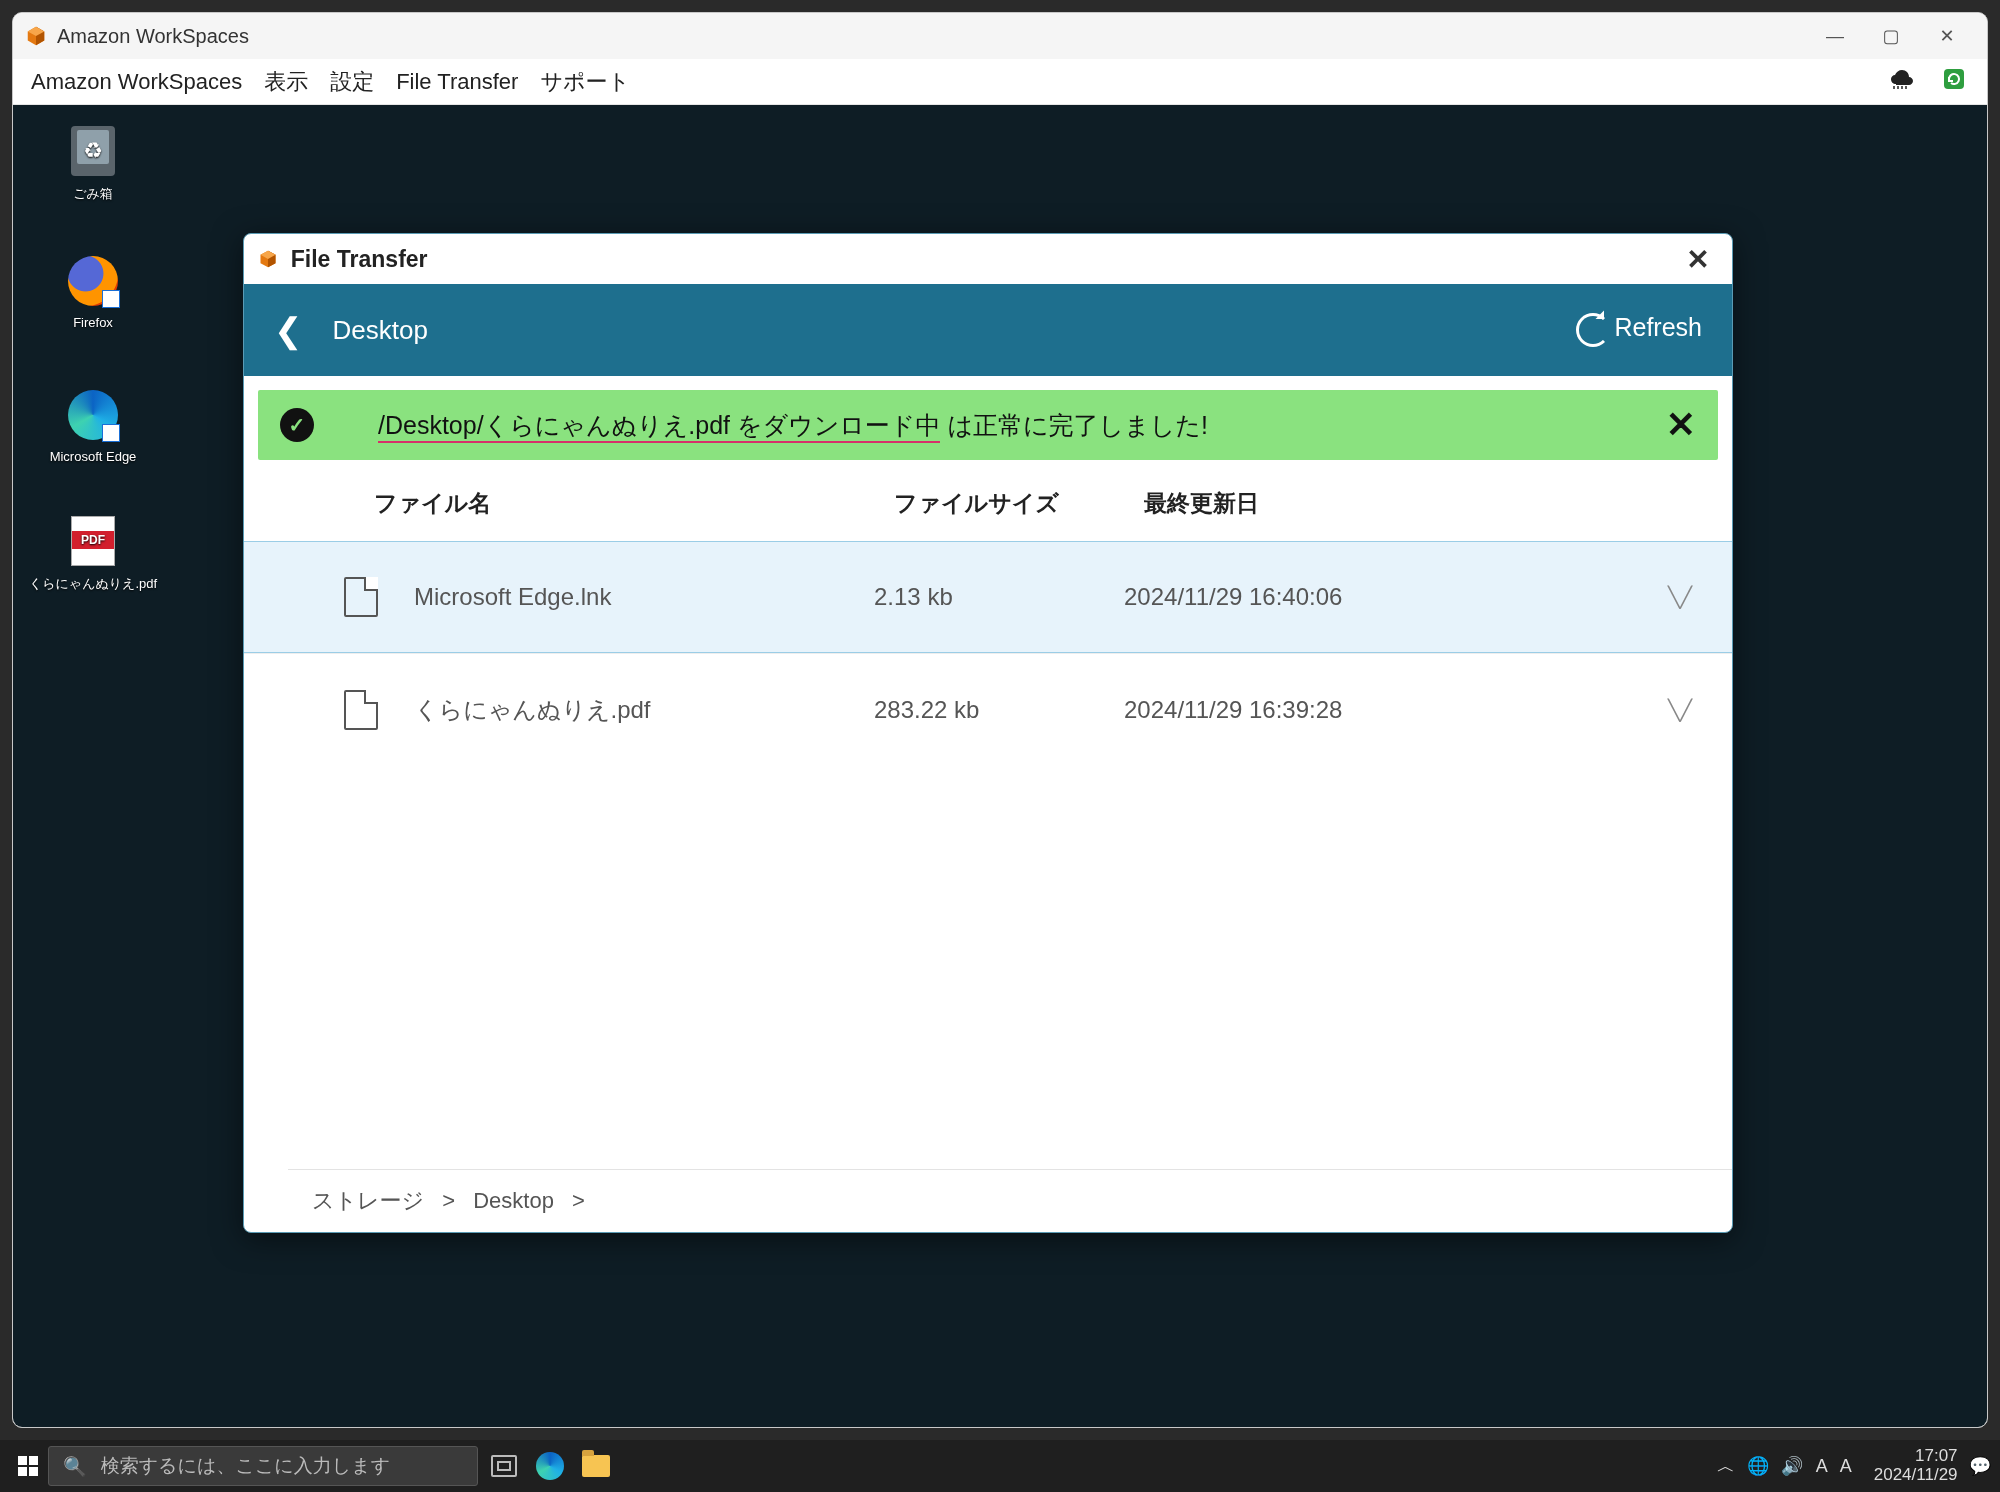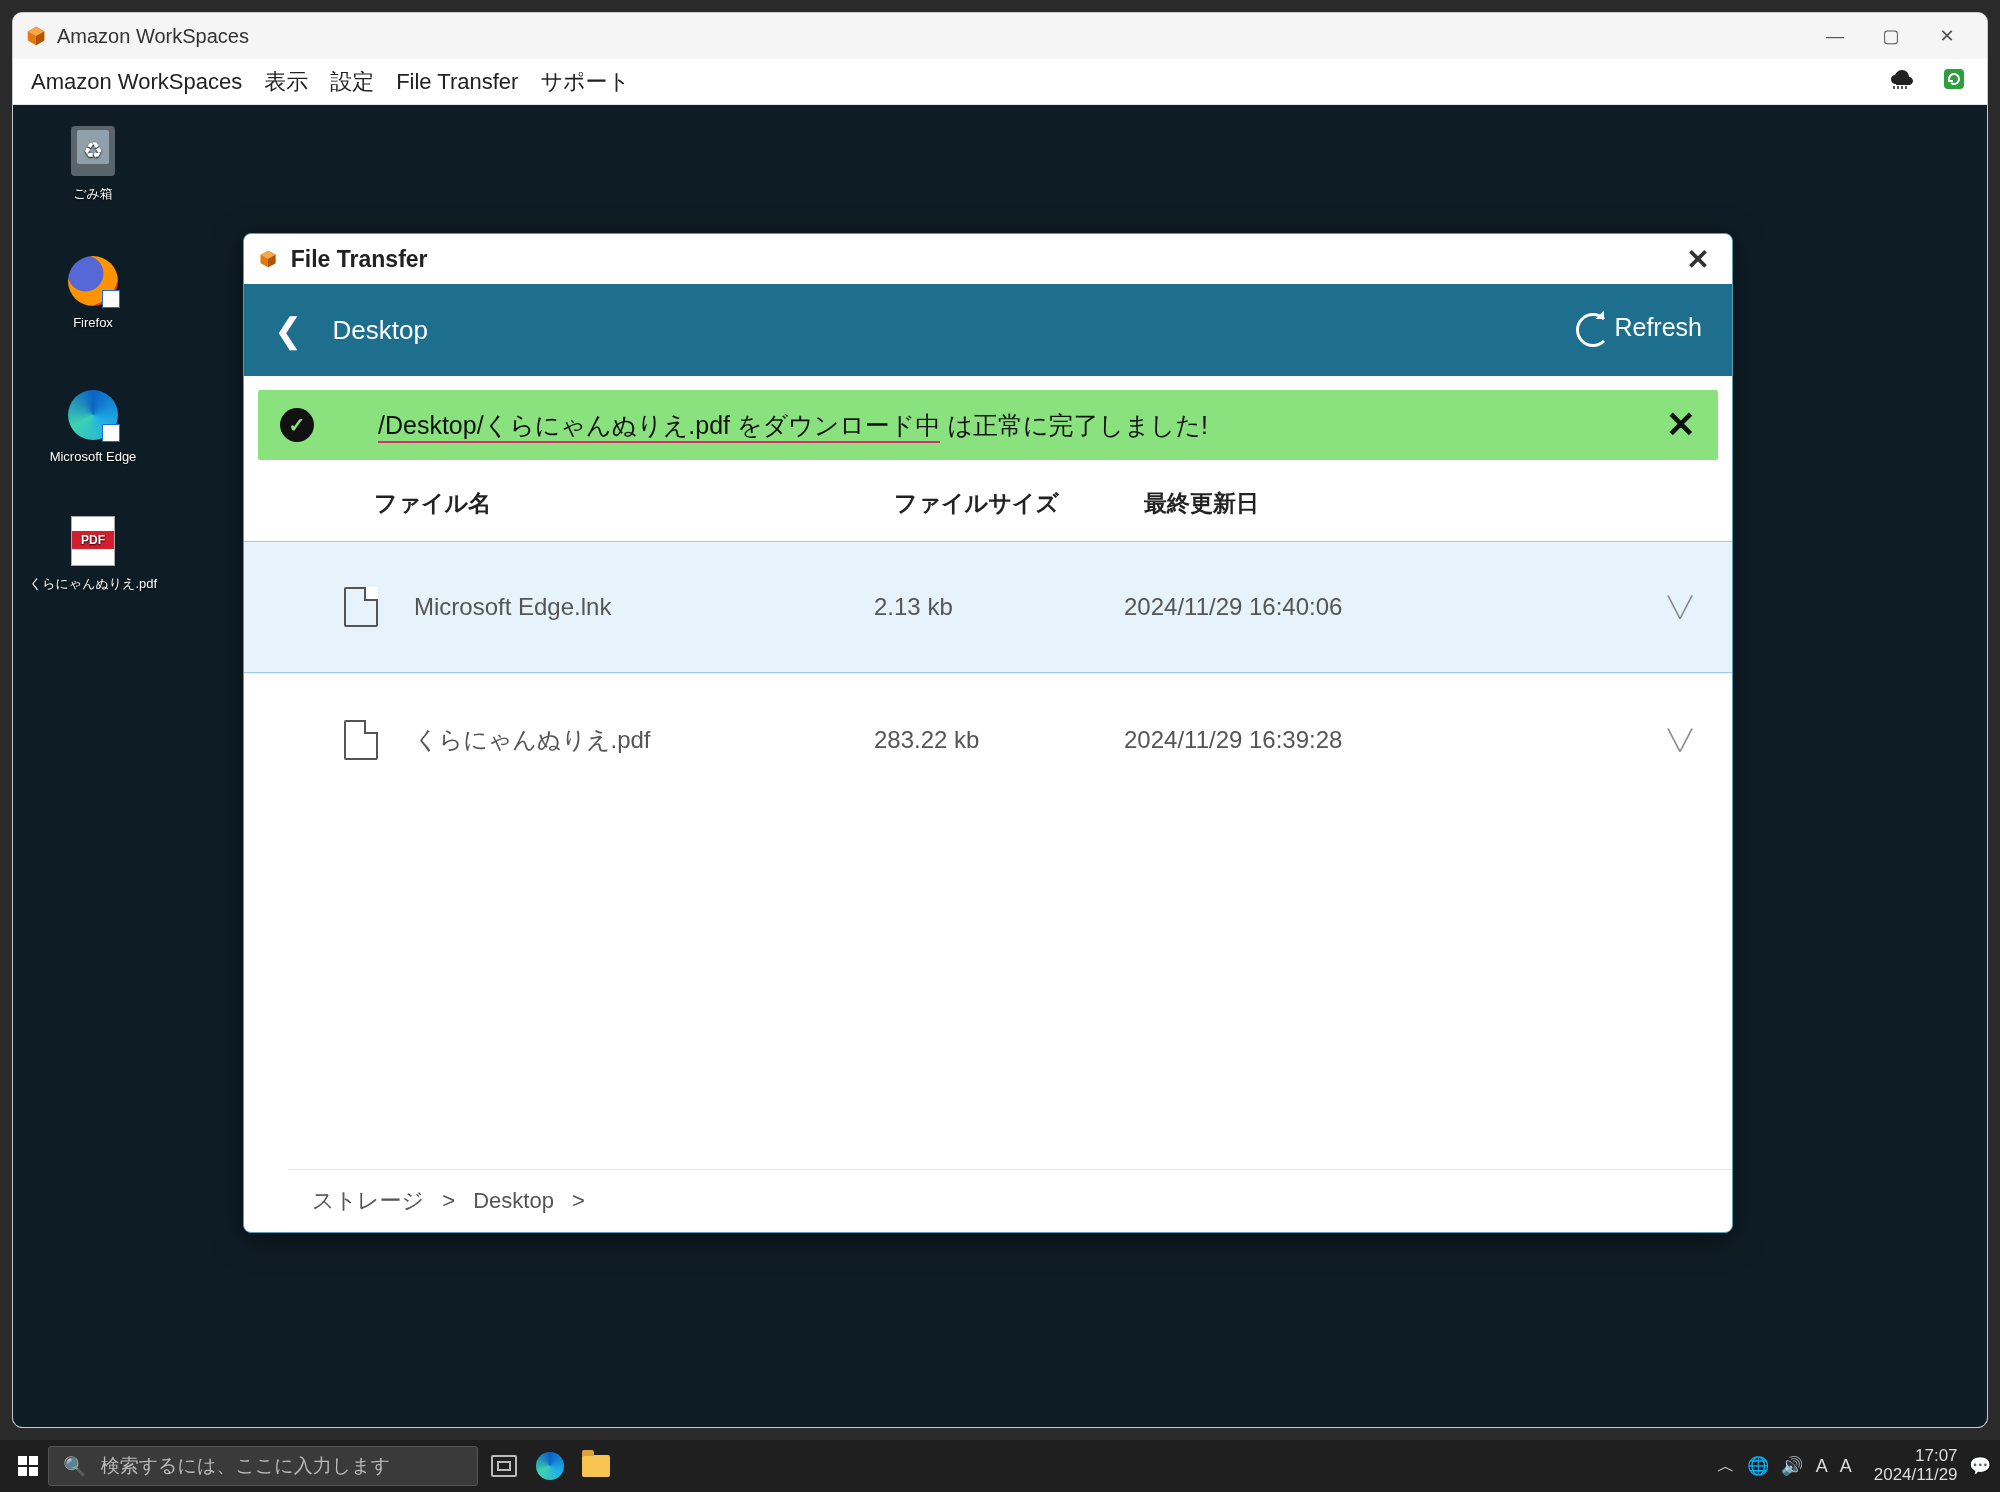--- a/index.html
+++ b/index.html
@@ -133,21 +133,21 @@
 .ft-banner .msg{flex:1;}
 .ft-banner .underline{border-bottom:2px solid #d6306a;padding-bottom:2px;margin-left:44px;}
 .ft-banner .dismiss{font-size:36px;font-weight:bold;}
 .ft-tablehead{
   display:flex;align-items:center;padding:28px 40px 22px 130px;color:#222;font-size:23px;font-weight:700;
 }
 .ft-tablehead .col-name{flex:0 0 520px;}
 .ft-tablehead .col-size{flex:0 0 250px;text-align:left;}
 .ft-tablehead .col-date{flex:1;text-align:left;}
 .ft-row{
-  display:flex;align-items:center;height:132px;padding:0 40px 0 40px;color:#555;font-size:24px;
+  display:flex;align-items:center;height:112px;padding:0 40px 0 40px;color:#555;font-size:24px;
   border-top:1px solid #eee;
 }
 .ft-row.selected{background:#e7f3fb;border-top:1px solid #9bcde6;border-bottom:1px solid #9bcde6;}
 .ft-row .indent{width:60px;}
 .ft-row .doc-icon{width:34px;height:40px;border:2px solid #555;border-radius:2px;position:relative;margin-right:36px;}
 .ft-row .doc-icon::after{content:"";position:absolute;top:-2px;right:-2px;width:12px;height:12px;background:#fff;border-left:2px solid #555;border-bottom:2px solid #555;}
 .ft-row .col-name{flex:0 0 460px;}
 .ft-row .col-size{flex:0 0 250px;}
 .ft-row .col-date{flex:1;}
 .ft-row .chev{color:#888;font-size:20px;}

